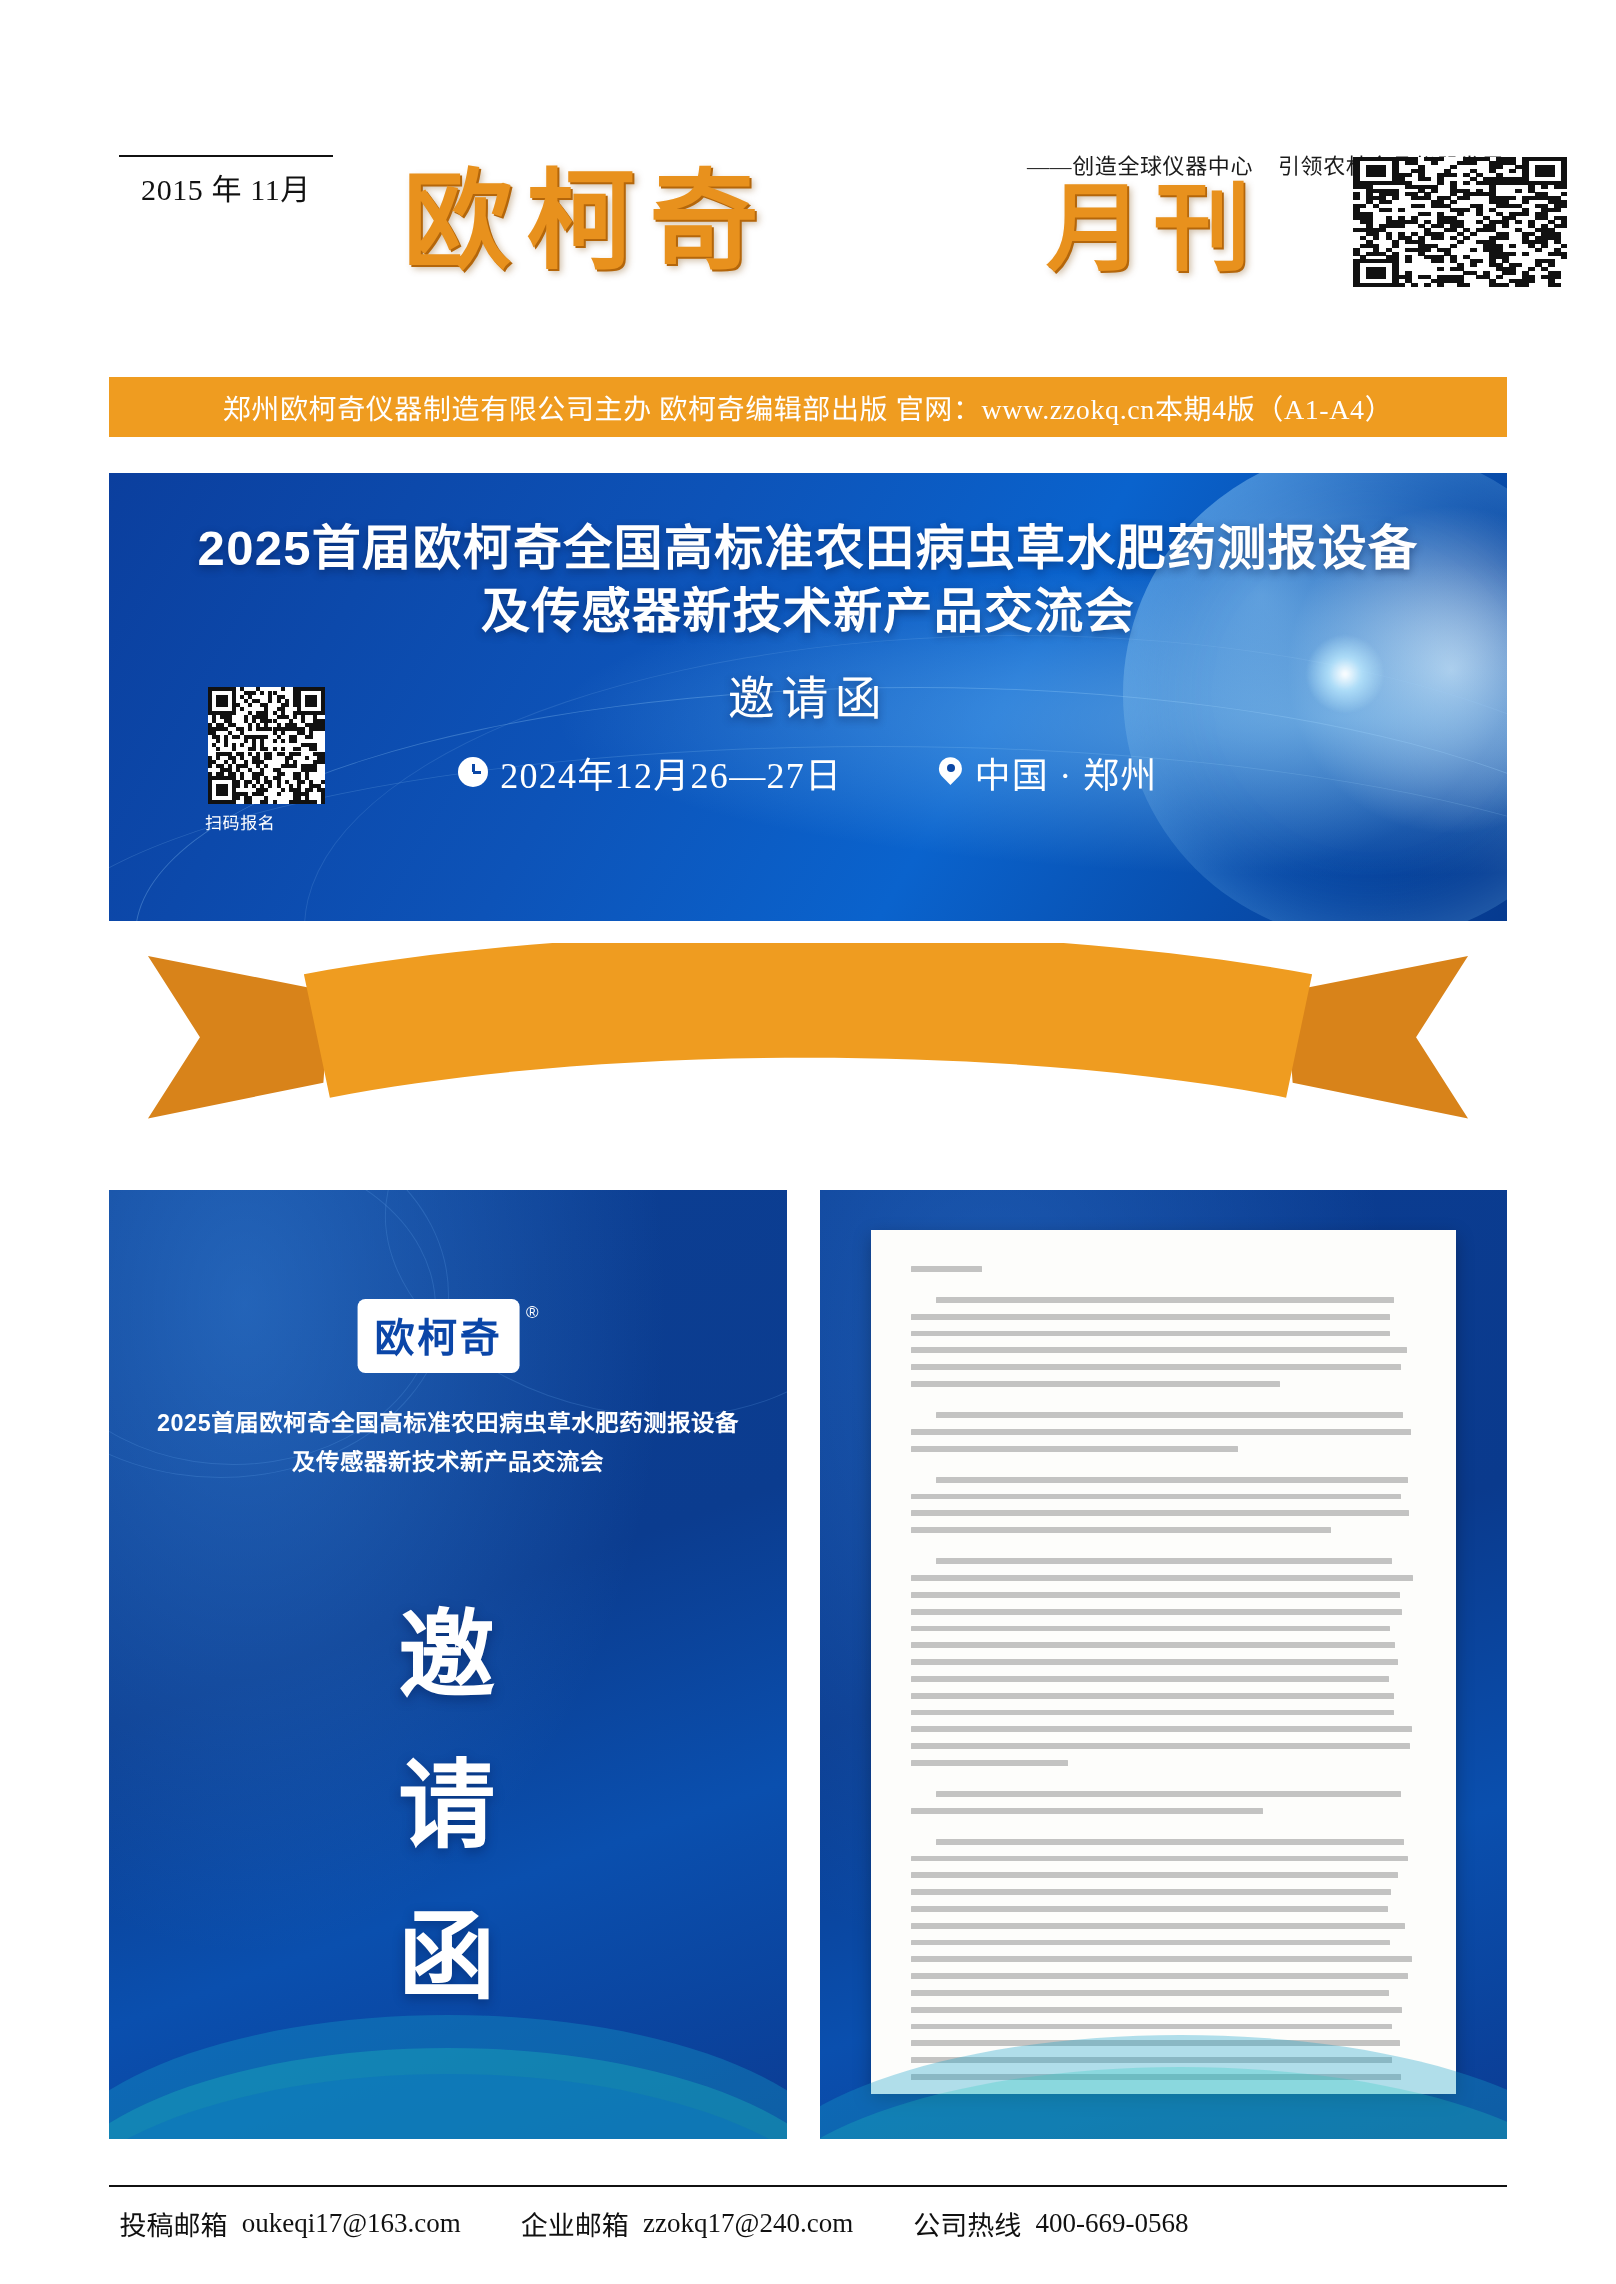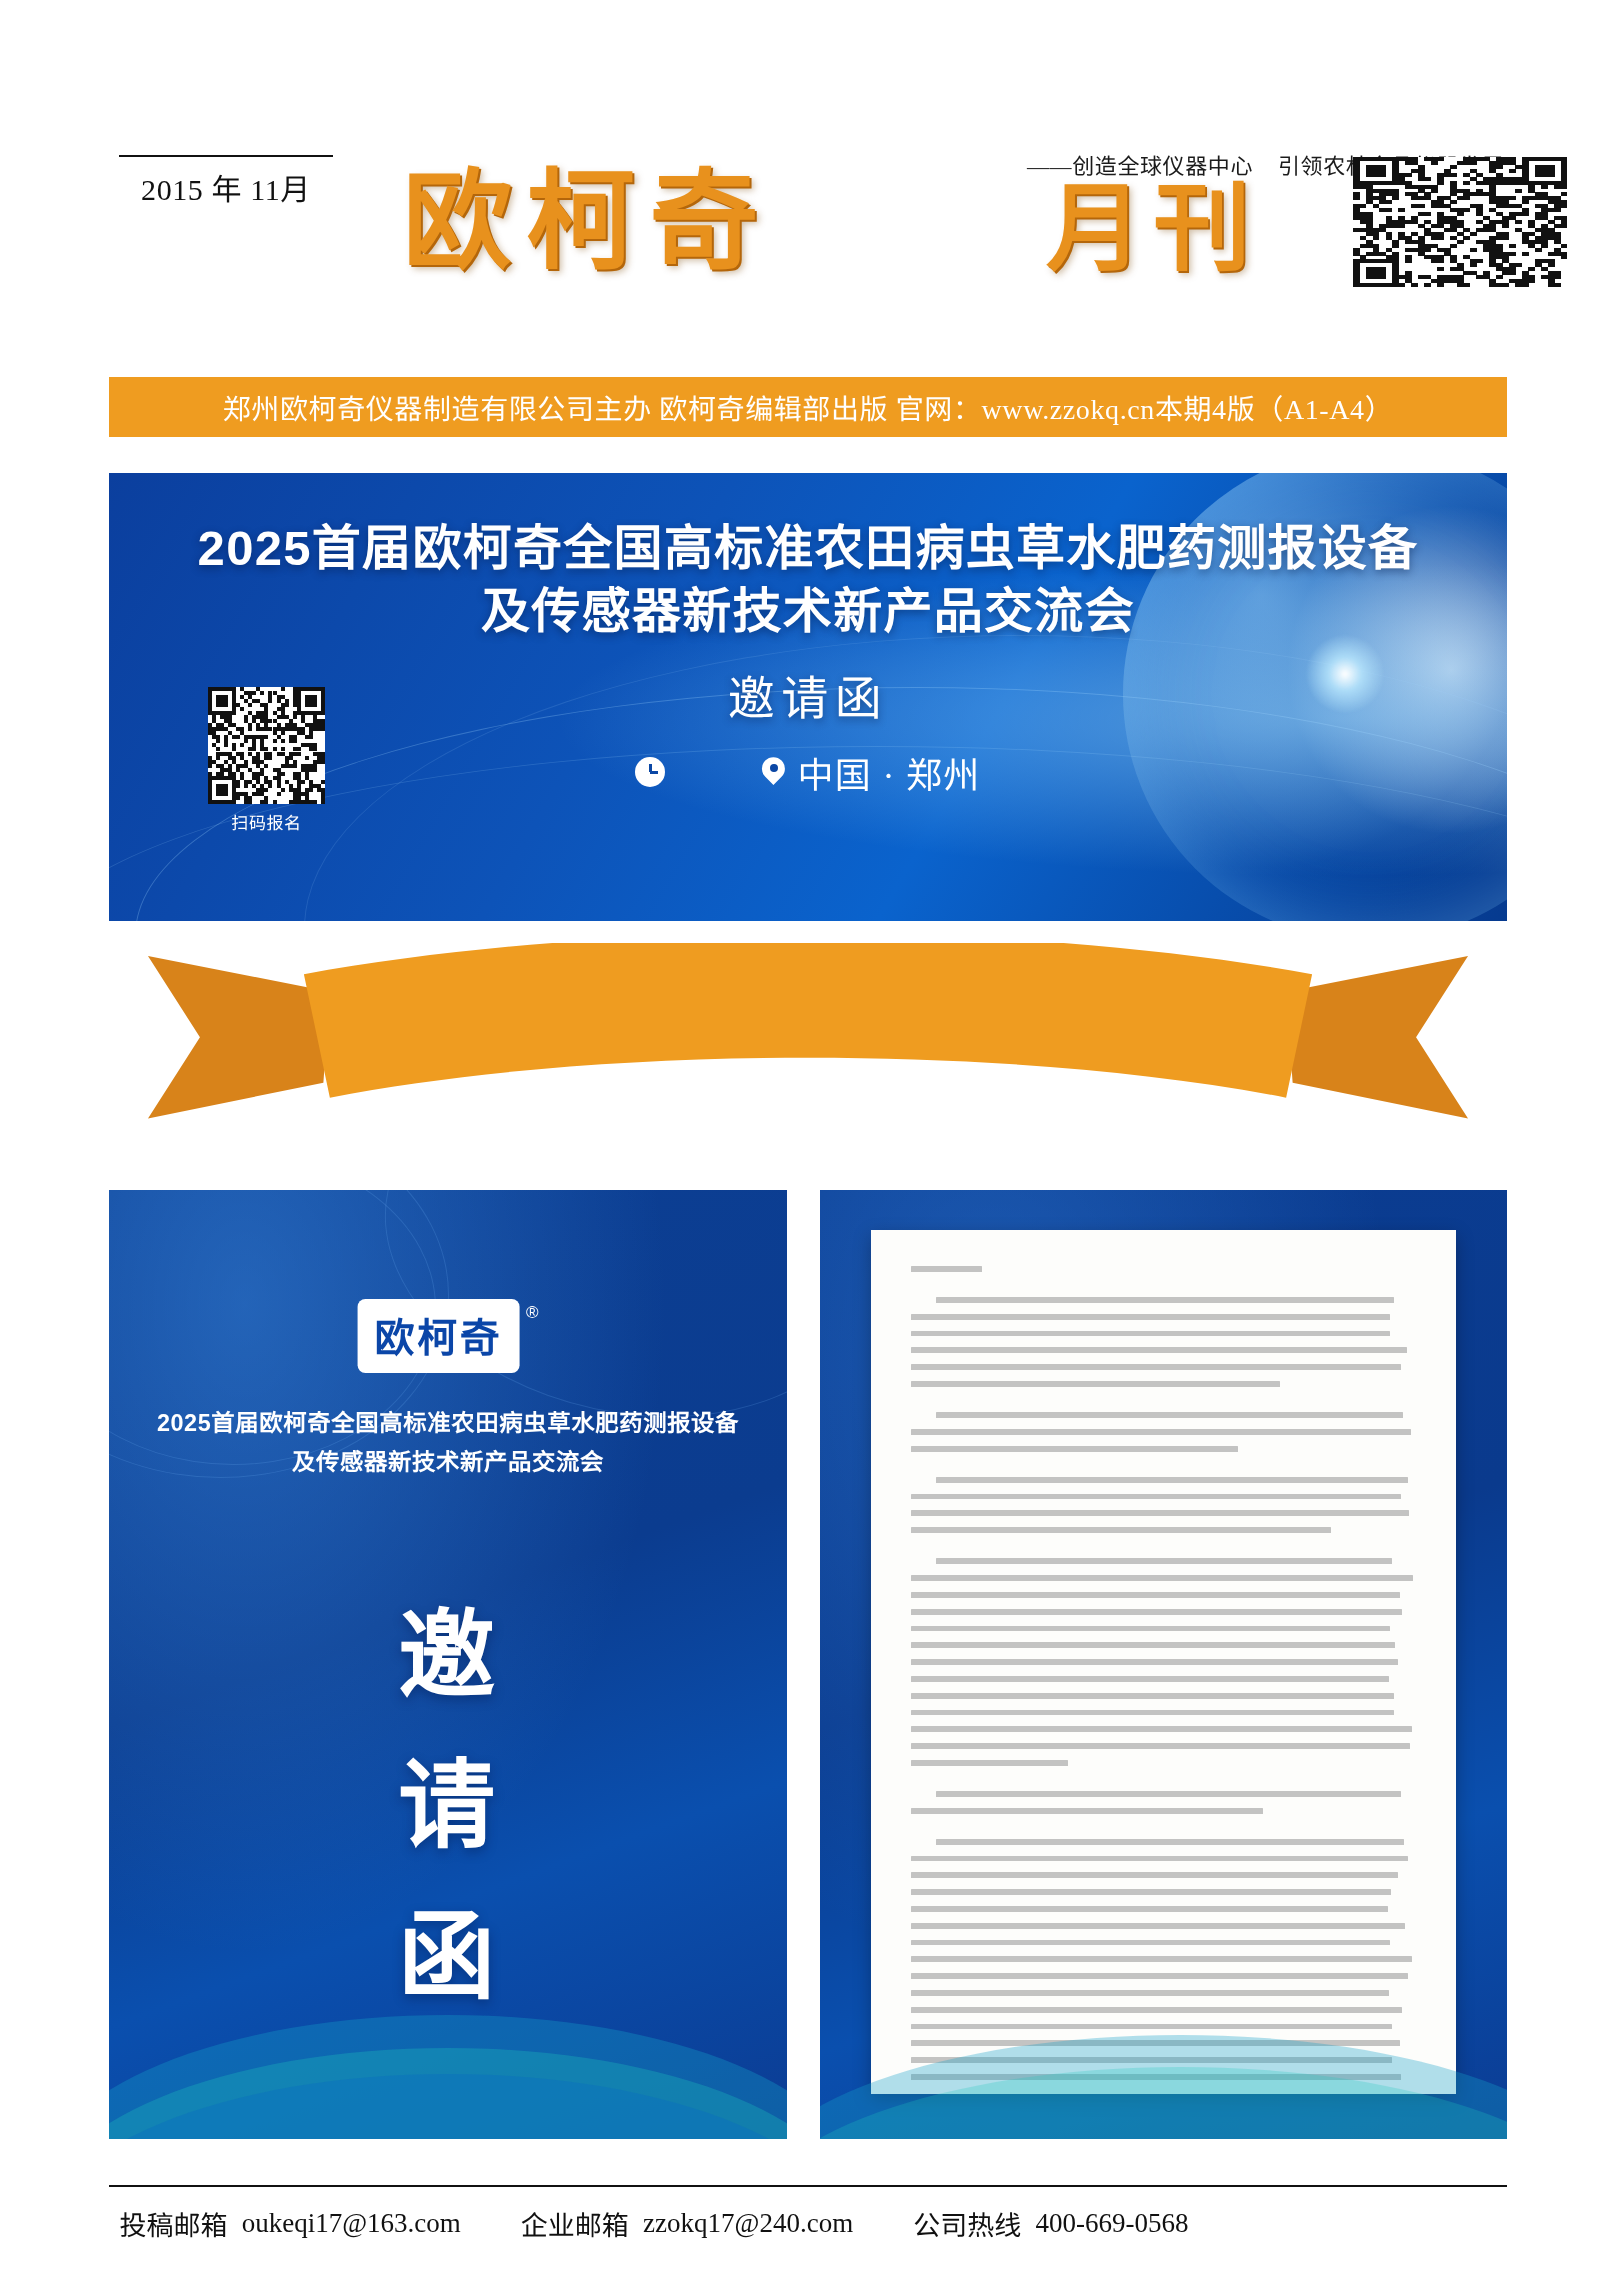--- a/index.html
+++ b/index.html
@@ -264,21 +264,21 @@
     left: 7.8px; top: 7.1px;
     width: 7.8px; height: 7.8px;
     background: #0b47a5;
     border-radius: 50%;
   }
   .banner-qr-wrap {
     position: absolute;
     left: 96px;
     top: 214px;
     width: 123px;
-    text-align: center;
+    text-align: left;
   }
   .banner-qr {
     width: 117px;
     height: 117px;
     margin: 0 auto;
   }
   .banner-qr-label {
     margin-top: 5.2px;
     color: #fff;
     font-family: "Liberation Sans", sans-serif;
@@ -1053,20 +1053,21 @@
   <div class="banner-title">
     <div>2025首届欧柯奇全国高标准农田病虫草水肥药测报设备</div>
     <div>及传感器新技术新产品交流会</div>
   </div>
 
   <div class="banner-invite">邀请函</div>
 
   <div class="banner-meta">
     <div class="meta-item">
       <span class="icon-circle"></span>
+      <span>2024年12月26—27日</span>
     </div>
     <div class="meta-item">
       <span class="icon-pin"></span>
       <span>中国 · 郑州</span>
     </div>
   </div>
 
   <div class="banner-qr-wrap">
     <div class="qr banner-qr" id="qr-banner">
       <div class="cells">

